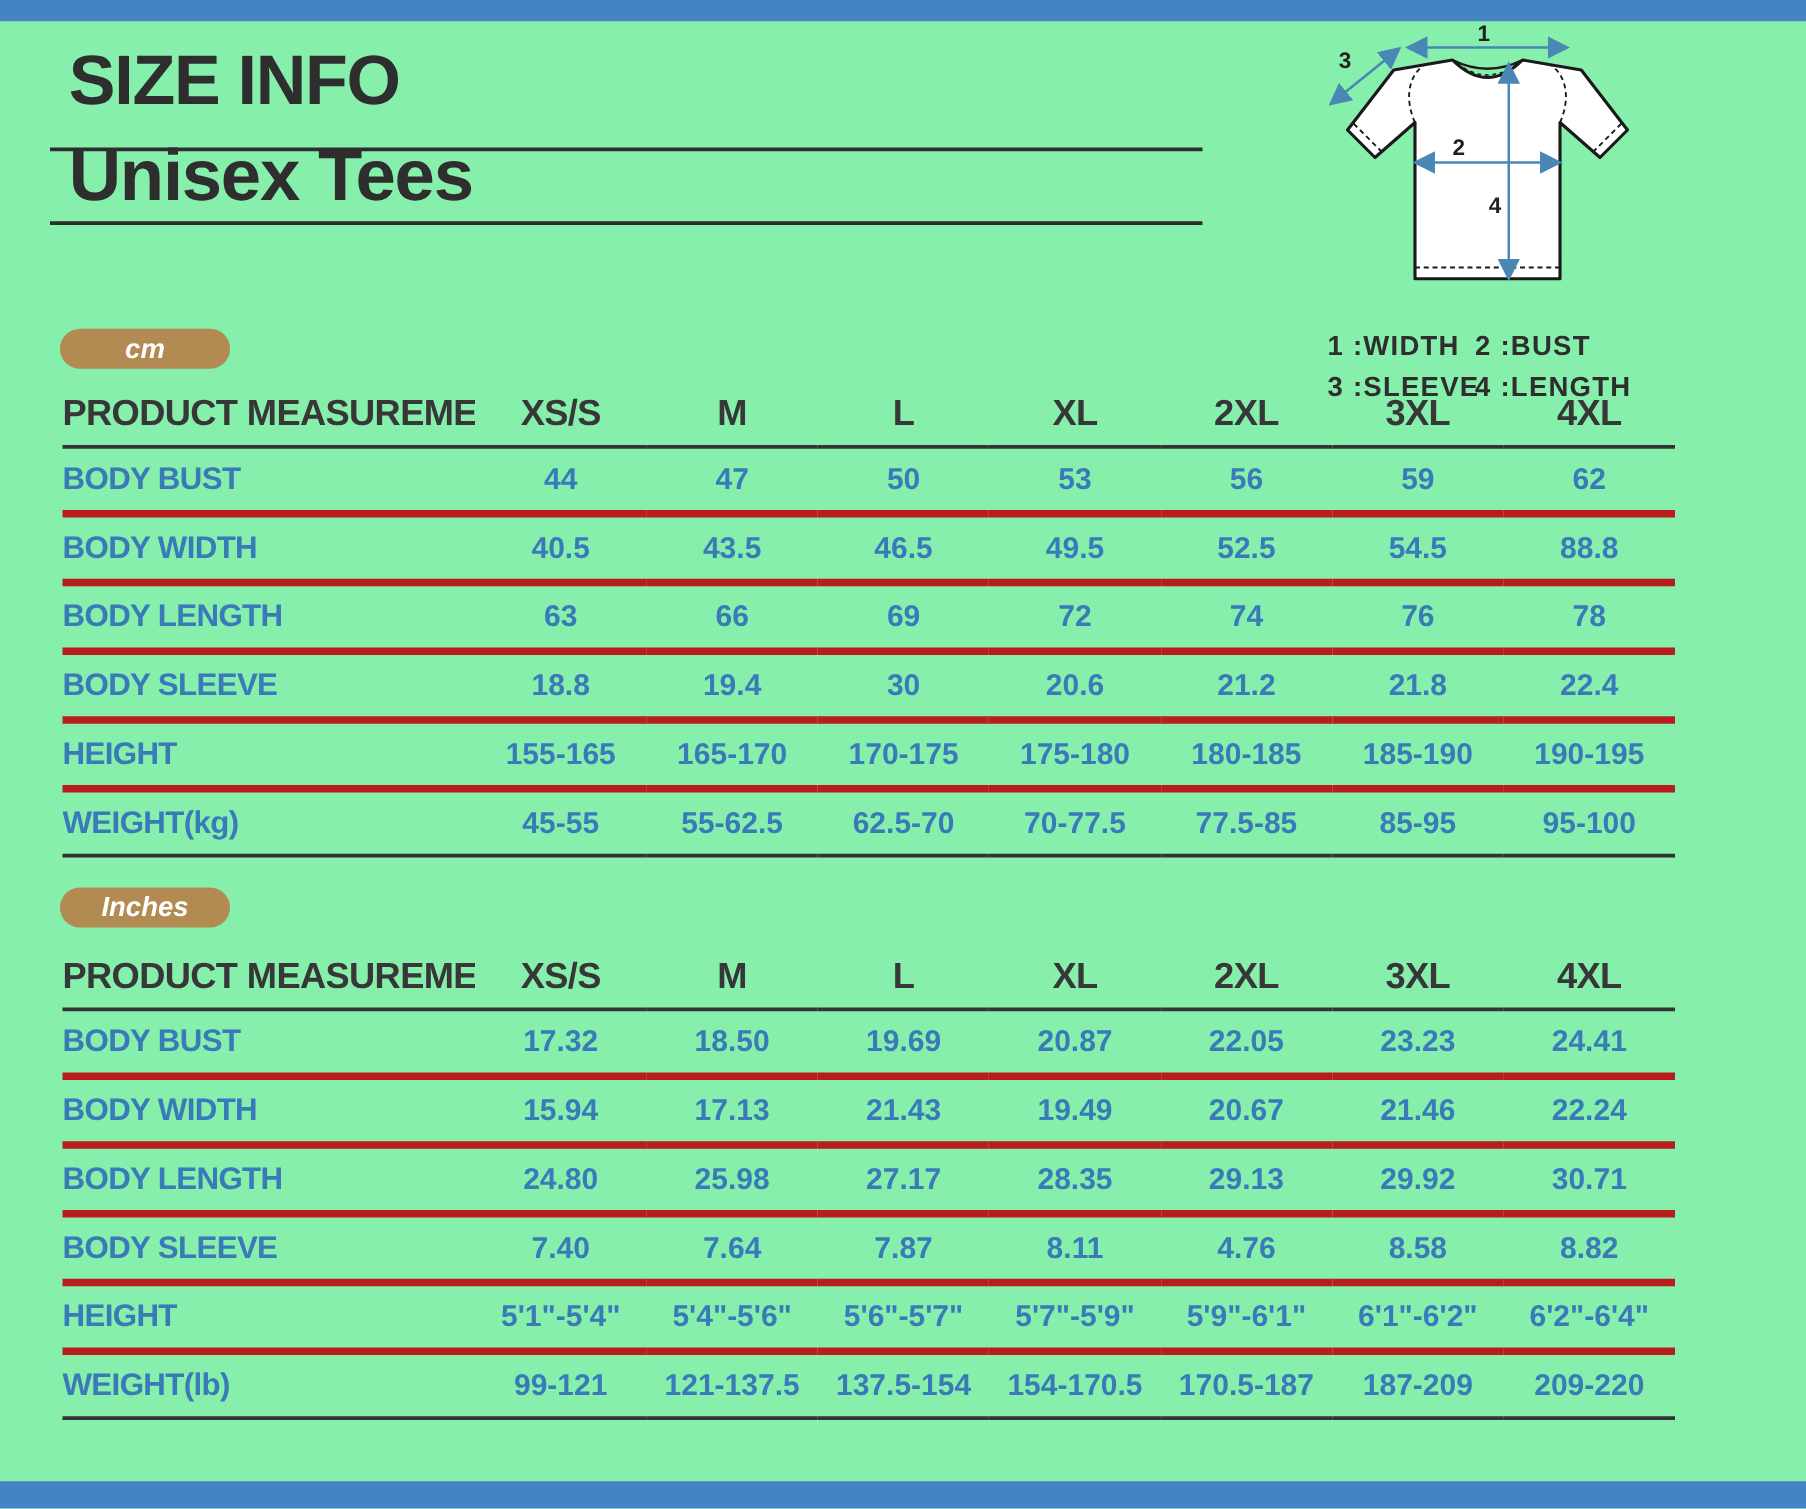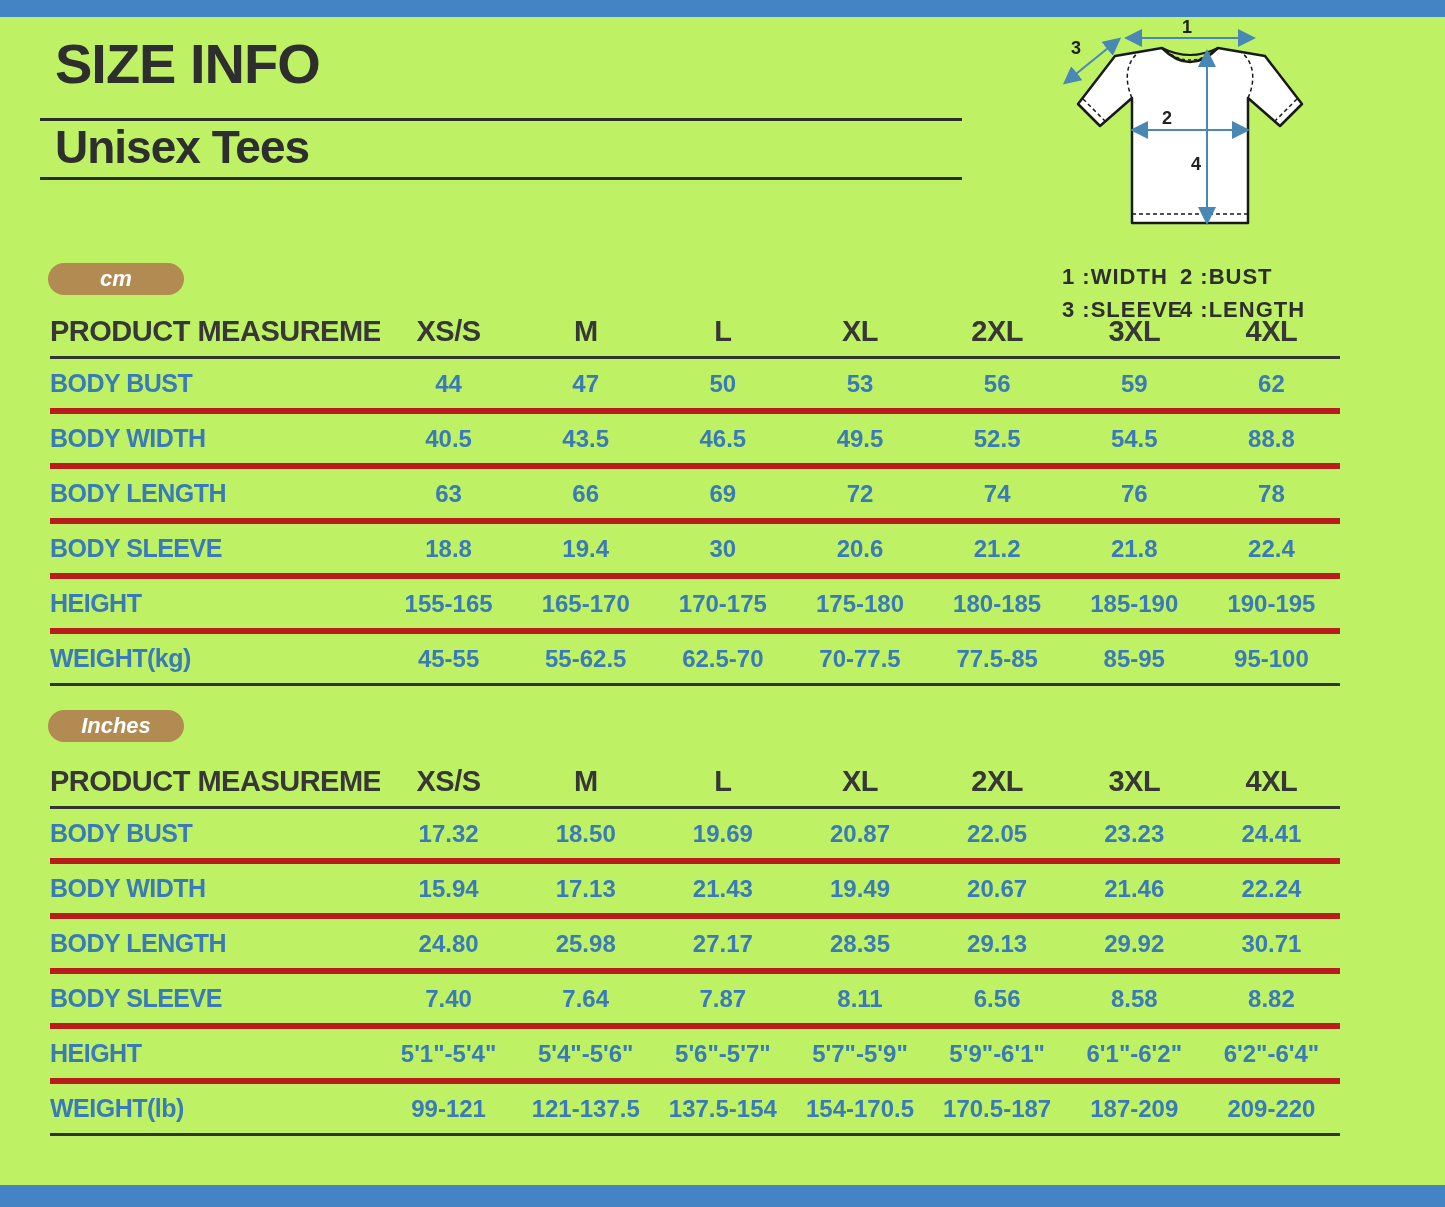--- a/index.html
+++ b/index.html
@@ -1,20 +1,20 @@
 <!DOCTYPE html>
 <html><head>
 <meta charset="utf-8">
 <style>
   html, body { margin: 0; padding: 0; background: #ffffff; }
   .page {
     position: relative;
     width: 1445px;
     height: 1207px;
-    background: #bef264;
+    background: #86efac;
     font-family: "Liberation Sans", sans-serif;
     overflow: hidden;
   }
   .top-bar {
     position: absolute; left: 0; top: 0;
     width: 1445px; height: 17px;
     background: #4584c4;
   }
   .bottom-bar {
     position: absolute; left: 0; top: 1185px;
@@ -27,22 +27,22 @@
     color: #2e2e2e; letter-spacing: -1px;
     line-height: 1;
   }
   .rule {
     position: absolute; left: 40px;
     width: 922px; height: 3px; background: #2d2d2d;
   }
   .rule-1 { top: 118px; }
   .rule-2 { top: 177px; }
   .page-subtitle {
-    position: absolute; left: 55px; top: 124px;
-    font-size: 46px; font-weight: bold;
+    position: absolute; left: 55px; top: 112px;
+    font-size: 58px; font-weight: bold;
     color: #2e2e2e; letter-spacing: -1px;
     line-height: 1;
   }
   
   .diagram {
     position: absolute; left: 1040px; top: 18px;
     width: 320px; height: 290px;
   }
   .diagram svg { display: block; }
   .legend {
@@ -299,21 +299,21 @@
           <td>29.13</td>
           <td>29.92</td>
           <td>30.71</td>
         </tr>
         <tr>
           <td class="label-col">BODY SLEEVE</td>
           <td>7.40</td>
           <td>7.64</td>
           <td>7.87</td>
           <td>8.11</td>
-          <td>6.56</td>
+          <td>4.76</td>
           <td>8.58</td>
           <td>8.82</td>
         </tr>
         <tr>
           <td class="label-col">HEIGHT</td>
           <td>5'1"-5'4"</td>
           <td>5'4"-5'6"</td>
           <td>5'6"-5'7"</td>
           <td>5'7"-5'9"</td>
           <td>5'9"-6'1"</td>

